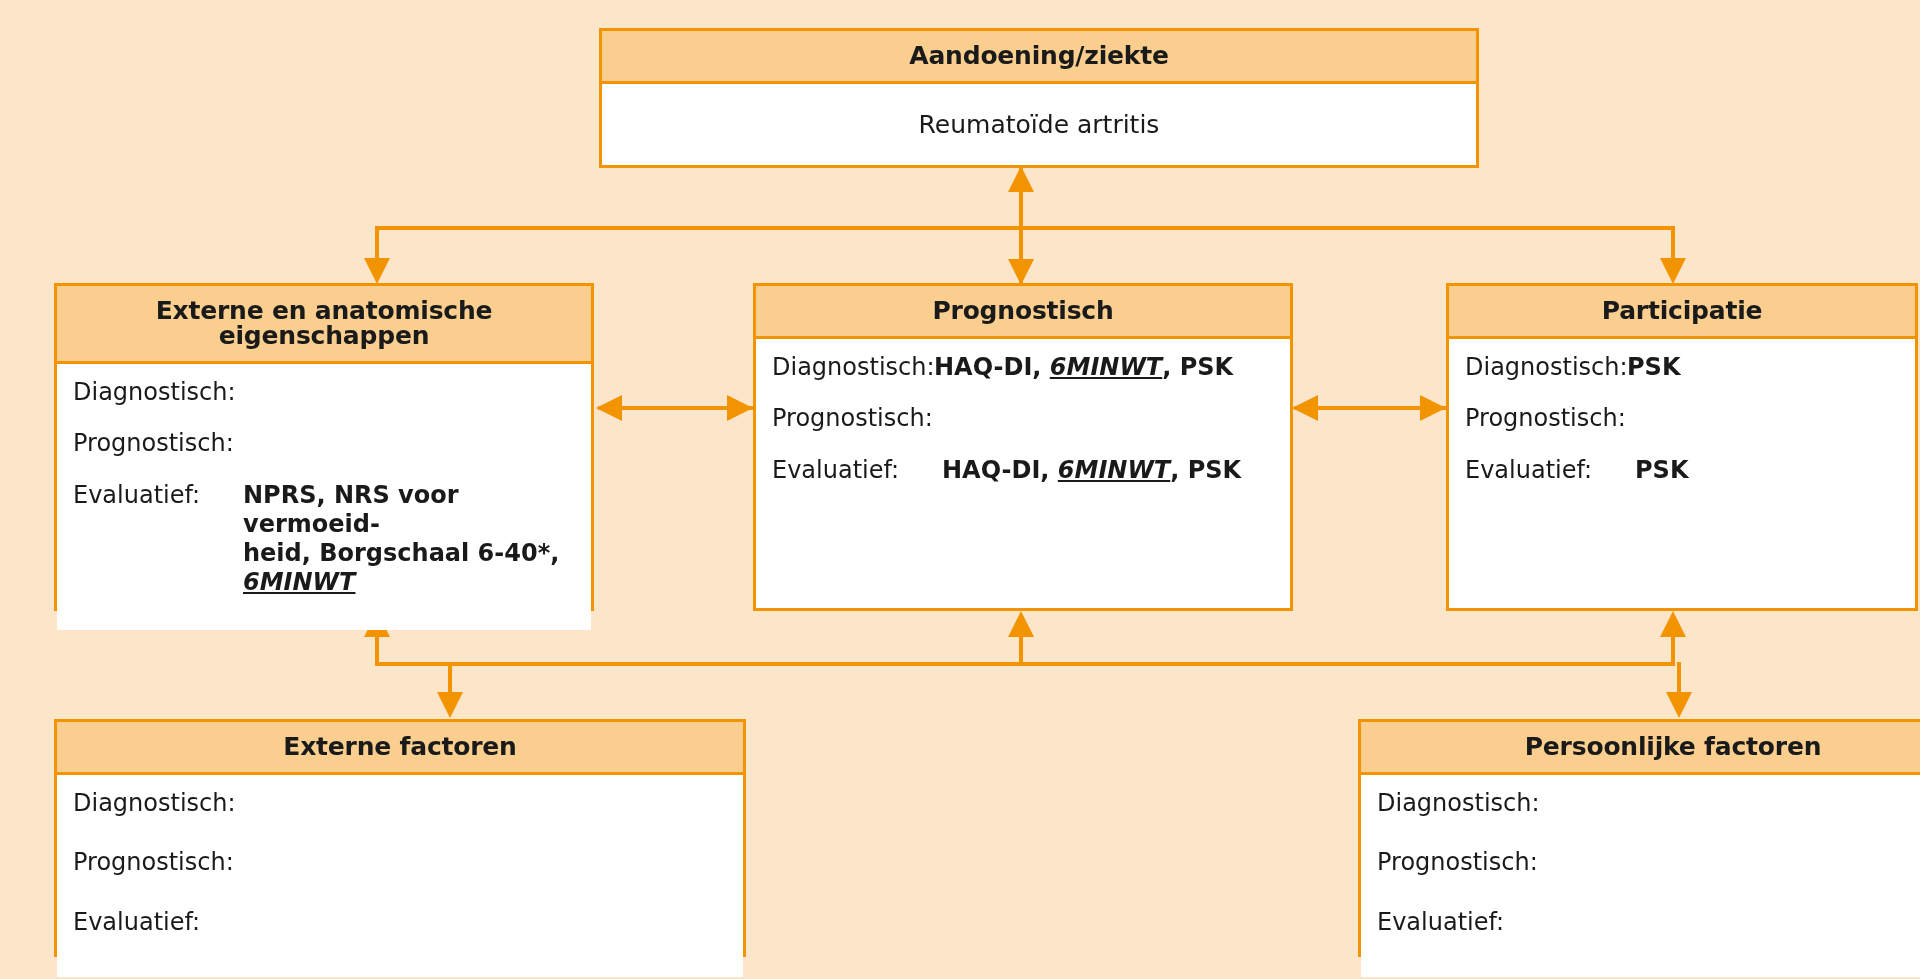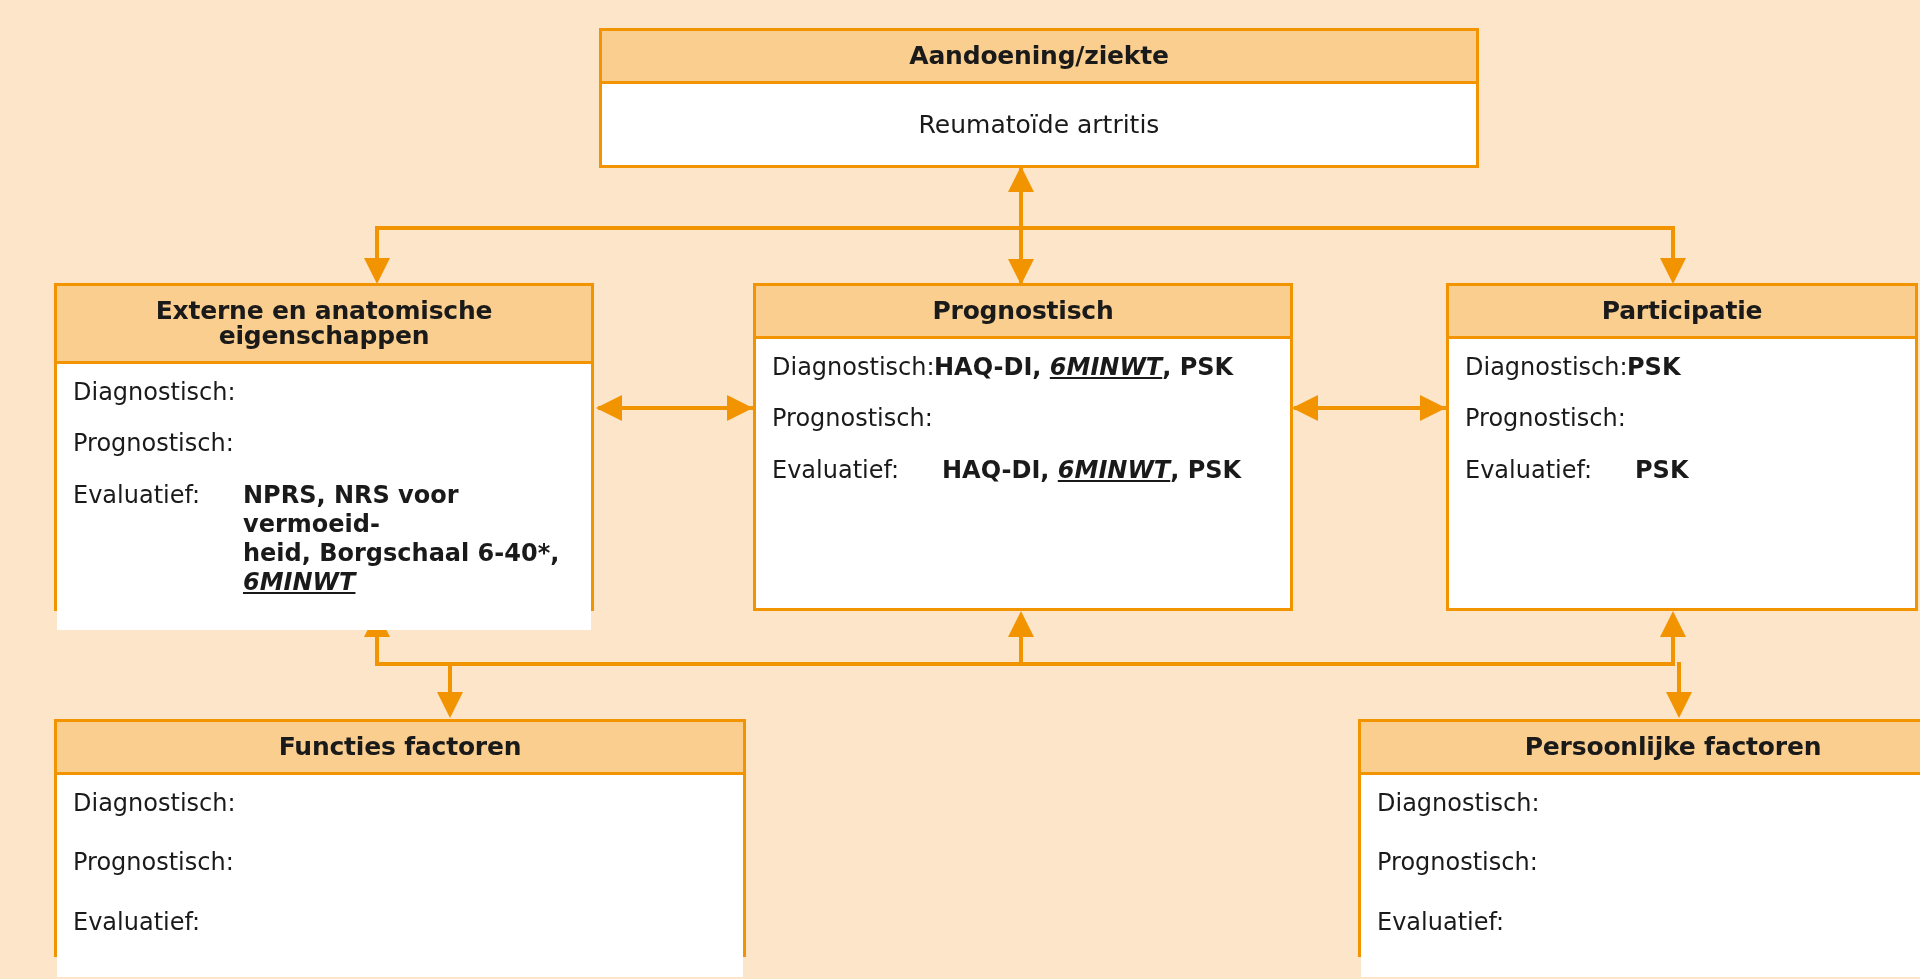--- a/index.html
+++ b/index.html
@@ -277,21 +277,21 @@
         <span class="val"></span>
       </div>
       <div class="row row-eval">
         <span class="lab">Evaluatief:</span>
         <span class="val">PSK</span>
       </div>
     </div>
   </div>
 
   <div class="box" id="external-box">
-    <div class="box-header">Functies factoren</div>
+    <div class="box-header">Externe factoren</div>
     <div class="box-body">
       <div class="row">
         <span class="lab">Diagnostisch:</span>
         <span class="val"></span>
       </div>
       <div class="row">
         <span class="lab">Prognostisch:</span>
         <span class="val"></span>
       </div>
       <div class="row">

